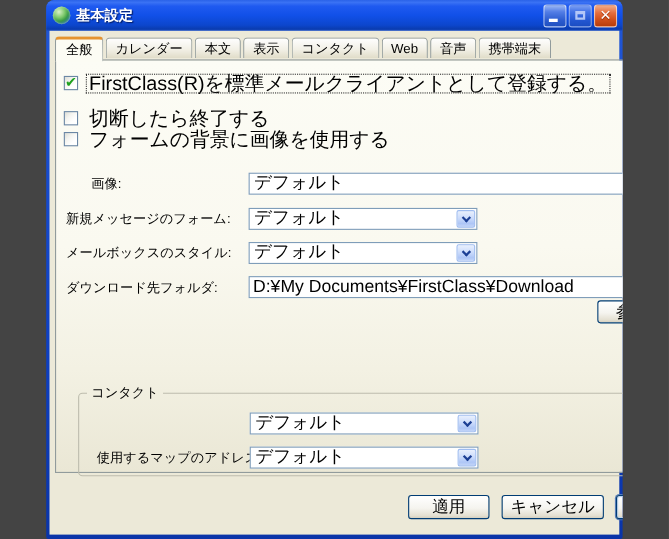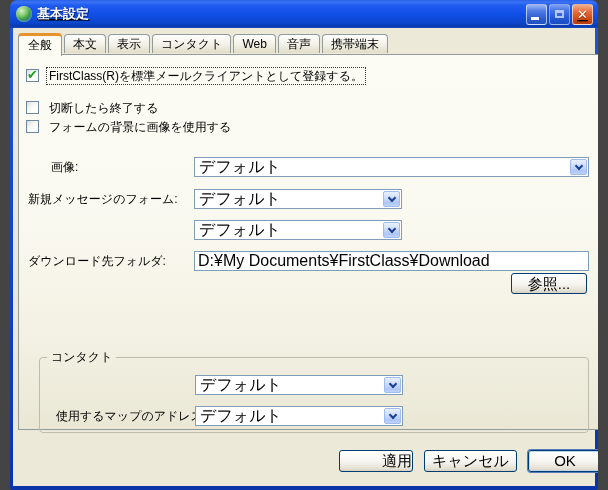--- a/index.html
+++ b/index.html
@@ -1,26 +1,25 @@
 <!DOCTYPE html>
 <html><head>
 <meta charset="utf-8">
 <style>
   * { box-sizing: border-box; margin: 0; padding: 0; }
   html,body { background:#444; }
   body { font-family: "Liberation Sans", "DejaVu Sans", sans-serif; }
 
   .window {
     position: relative;
-    width: 588px; height: 490px;
+    width: 524px; height: 490px;
     margin: 0 auto;
     background: linear-gradient(180deg,#2157d6 0%,#0f41c4 60%,#0a34a8 100%);
     border-radius: 7px 7px 2px 2px;
     overflow: hidden;
-    text-decoration: underline;
   }
 
   
   .titlebar {
     height: 28px;
     display: flex; align-items: center;
     padding: 0 5px 0 6px;
     background: linear-gradient(180deg,#2a62e8 0%,#3a72f4 8%,#1f5af0 20%,#1150e8 50%,#0c46cc 82%,#0a3cb0 94%,#1b4cc0 100%);
     border-radius: 7px 7px 0 0;
   }
@@ -100,21 +99,21 @@
   .cb {
     width: 13px; height: 13px;
     border: 1px solid #6b87a5;
     background: linear-gradient(135deg,#ddddd5 0%,#f4f4f0 35%,#ffffff 70%);
     position: relative; cursor: default; flex: none;
   }
   .cb .check {
     position: absolute; left: 0px; top: -3px;
     font-size: 13px; font-weight: bold; color: #1ea11e; line-height: 16px;
   }
-  .cb-label { font-size: 12px; margin-left: 8px; line-height: 14px; padding: 1px 2px; white-space: nowrap; }
+  .cb-label { font-size: 18px; margin-left: 8px; line-height: 14px; padding: 1px 2px; white-space: nowrap; }
   .cb-label.focused { outline: 1px dotted #333; }
 
   
   .combo {
     position: absolute; height: 20px;
     border: 1px solid #7f9db9; background: #fff;
     display: flex; align-items: stretch; cursor: default;
   }
   .combo-value { flex: 1; font-size: 16px; line-height: 18px; padding-left: 4px; overflow: hidden; white-space: nowrap; }
   .combo-btn {
@@ -176,20 +175,21 @@
       </span>
     <span class="tb-btn tb-close">
         <span>✕</span>
       </span>
   </div>
 
   <div class="dialog-body">
 
     <div class="tab-bar">
       <span class="tab active">全般</span>
+      <span class="tab">カレンダー</span>
       <span class="tab">本文</span>
       <span class="tab">表示</span>
       <span class="tab">コンタクト</span>
       <span class="tab">Web</span>
       <span class="tab">音声</span>
       <span class="tab">携帯端末</span>
     </div>
 
     <div class="tab-panel">
 
@@ -222,20 +222,21 @@
         <span class="lbl" style="left:9px;">新規メッセージのフォーム:</span>
         <span class="combo" style="left:175px; width:208px;">
           <span class="combo-value">デフォルト</span>
           <span class="combo-btn">
               <i class="chev"></i>
             </span>
         </span>
       </div>
 
       <div class="row" style="top:165px;">
+        <span class="lbl" style="left:9px;">メールボックスのスタイル:</span>
         <span class="combo" style="left:175px; width:208px;">
           <span class="combo-value">デフォルト</span>
           <span class="combo-btn">
               <i class="chev"></i>
             </span>
         </span>
       </div>
 
       <div class="row" style="top:196px;">
         <span class="lbl" style="left:9px;">ダウンロード先フォルダ:</span>
@@ -261,18 +262,18 @@
             <span class="combo-value">デフォルト</span>
             <span class="combo-btn">
                 <i class="chev"></i>
               </span>
           </span>
         </div>
       </fieldset>
 
     </div>
 
-    <button class="btn" style="left:326px; top:422px; width:74px;text-align:right;">適用</button>
+    <button class="btn" style="left:326px; top:422px; width:74px;">適用</button>
     <button class="btn" style="left:411px; top:422px; width:93px;">キャンセル</button>
     <button class="btn default" style="left:515px; top:422px; width:74px;">OK</button>
 
   </div>
 </div>
 
 </body></html>

